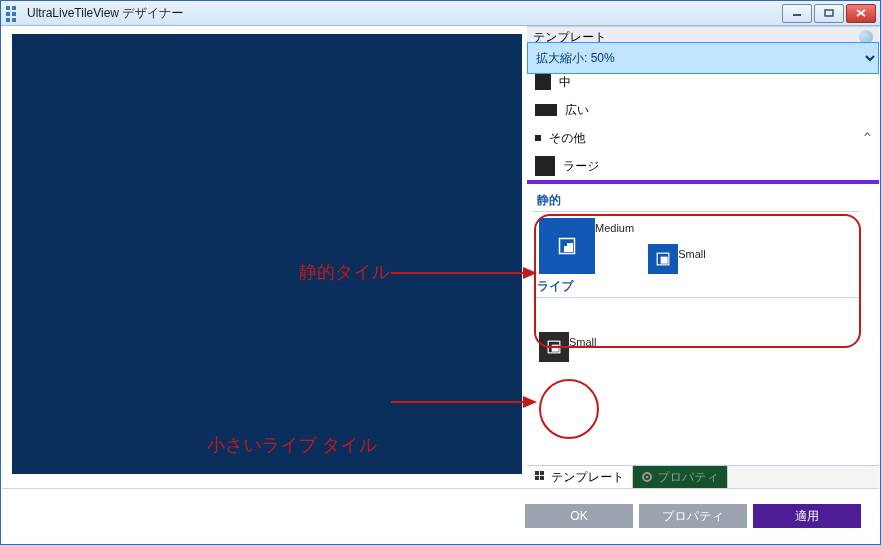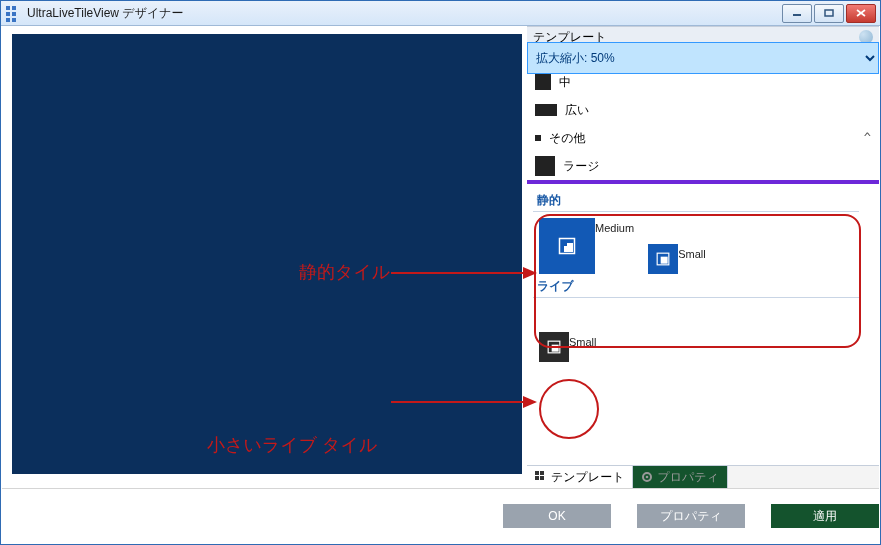--- a/index.html
+++ b/index.html
@@ -47,23 +47,23 @@
   
   .tplscroll::-webkit-scrollbar{width:16px;}
   .tplscroll::-webkit-scrollbar-track{background:#efefef;border-left:1px solid #d5d5d5;}
   .tplscroll::-webkit-scrollbar-thumb{background:#cfd6e0;border:1px solid #a9b4c4;}
   
   .tabs{height:22px;border-top:1px solid #c5cedb;display:flex;align-items:stretch;background:#f4f4f4;}
   .tab{display:flex;align-items:center;gap:4px;padding:0 8px;border-right:1px solid #c5cedb;background:#fff;font-size:12px;}
   .tab.inactive{background:#14532d;color:#9a9a9a;}
   .tabicon{width:12px;height:12px;}
   
-  .footer{position:absolute;left:1px;right:1px;bottom:1px;height:54px;border-top:1px solid #d5d5d5;background:#fff;display:flex;align-items:center;justify-content:flex-end;gap:26px;}
+  .footer{position:absolute;left:1px;right:1px;bottom:1px;height:54px;border-top:1px solid #d5d5d5;background:#fff;display:flex;align-items:center;justify-content:flex-end;padding-right:18px;gap:6px;}
   .btn{width:108px;height:24px;display:flex;align-items:center;justify-content:center;color:#fff;background:#9aa3ae;font-size:12px;}
-  .btn.disabled{background:#14532d;}
+  .btn.disabled{background:#4c1d95;}
   
   .anno{position:absolute;pointer-events:none;}
   .anno-text{color:#c41919;font-size:18px;font-weight:500;white-space:nowrap;}
   .anno-arrow-line{stroke:#c41919;stroke-width:2;fill:none;}
   .anno-arrow-head{fill:#c41919;}
   .anno-box{border:2px solid #c41919;border-radius:16px;}
   .anno-ellipse{border:2px solid #c41919;border-radius:50%;}
 </style>
 </head>
 <body>

